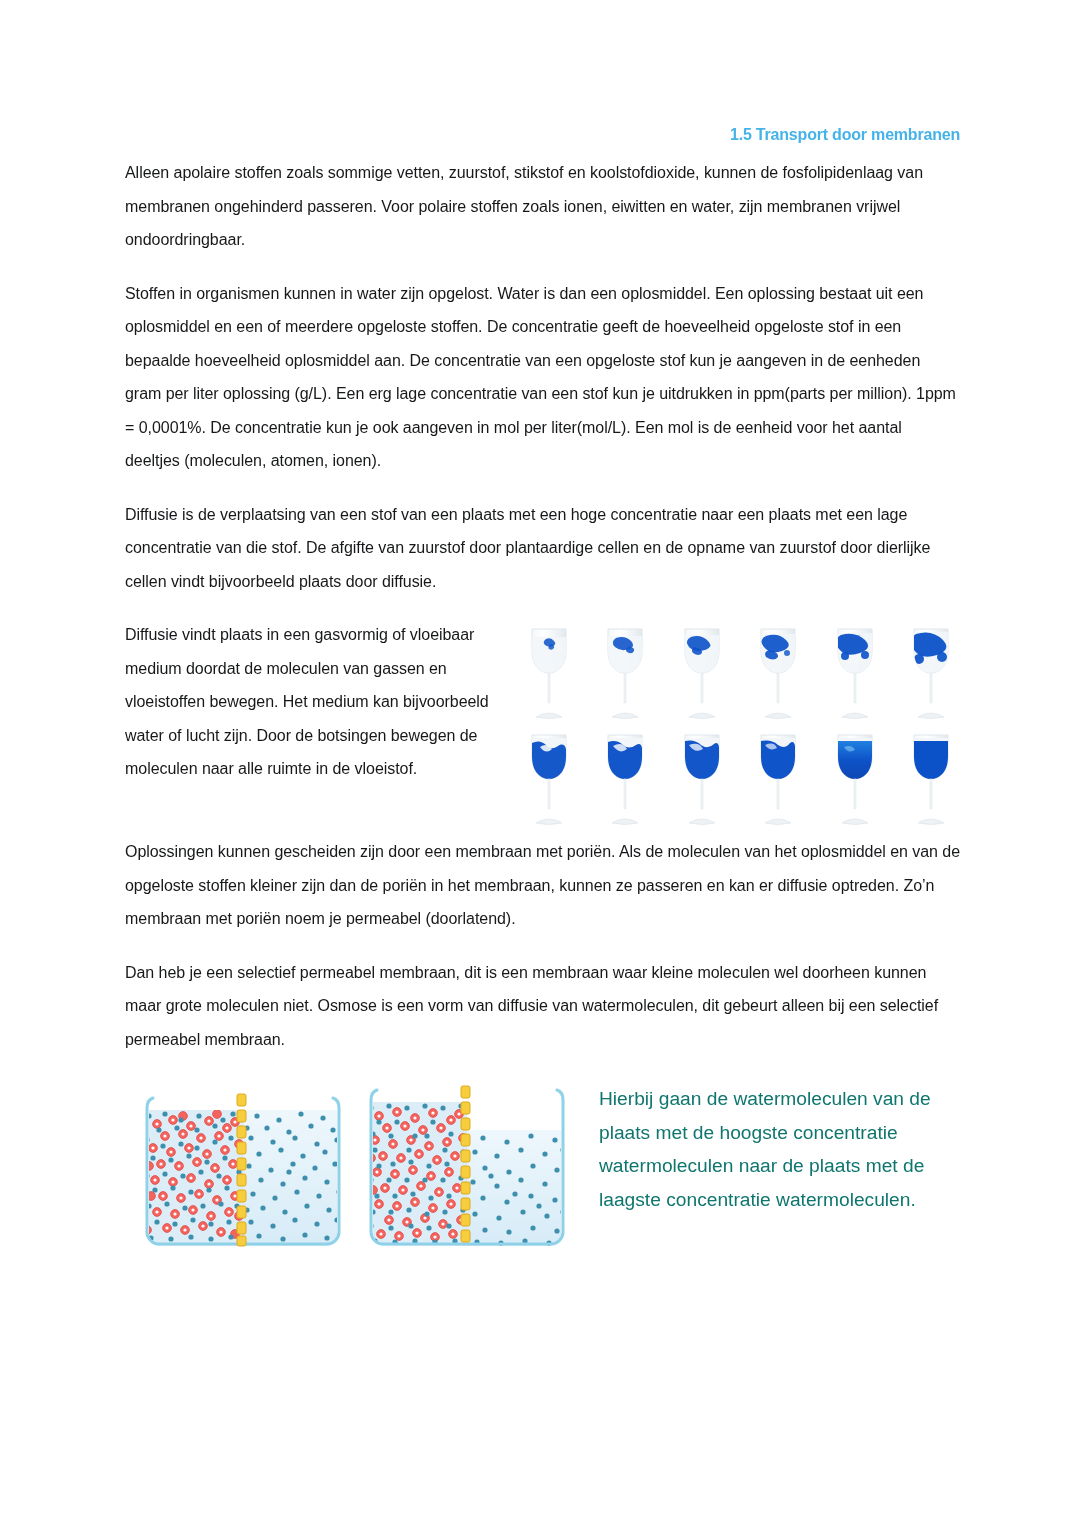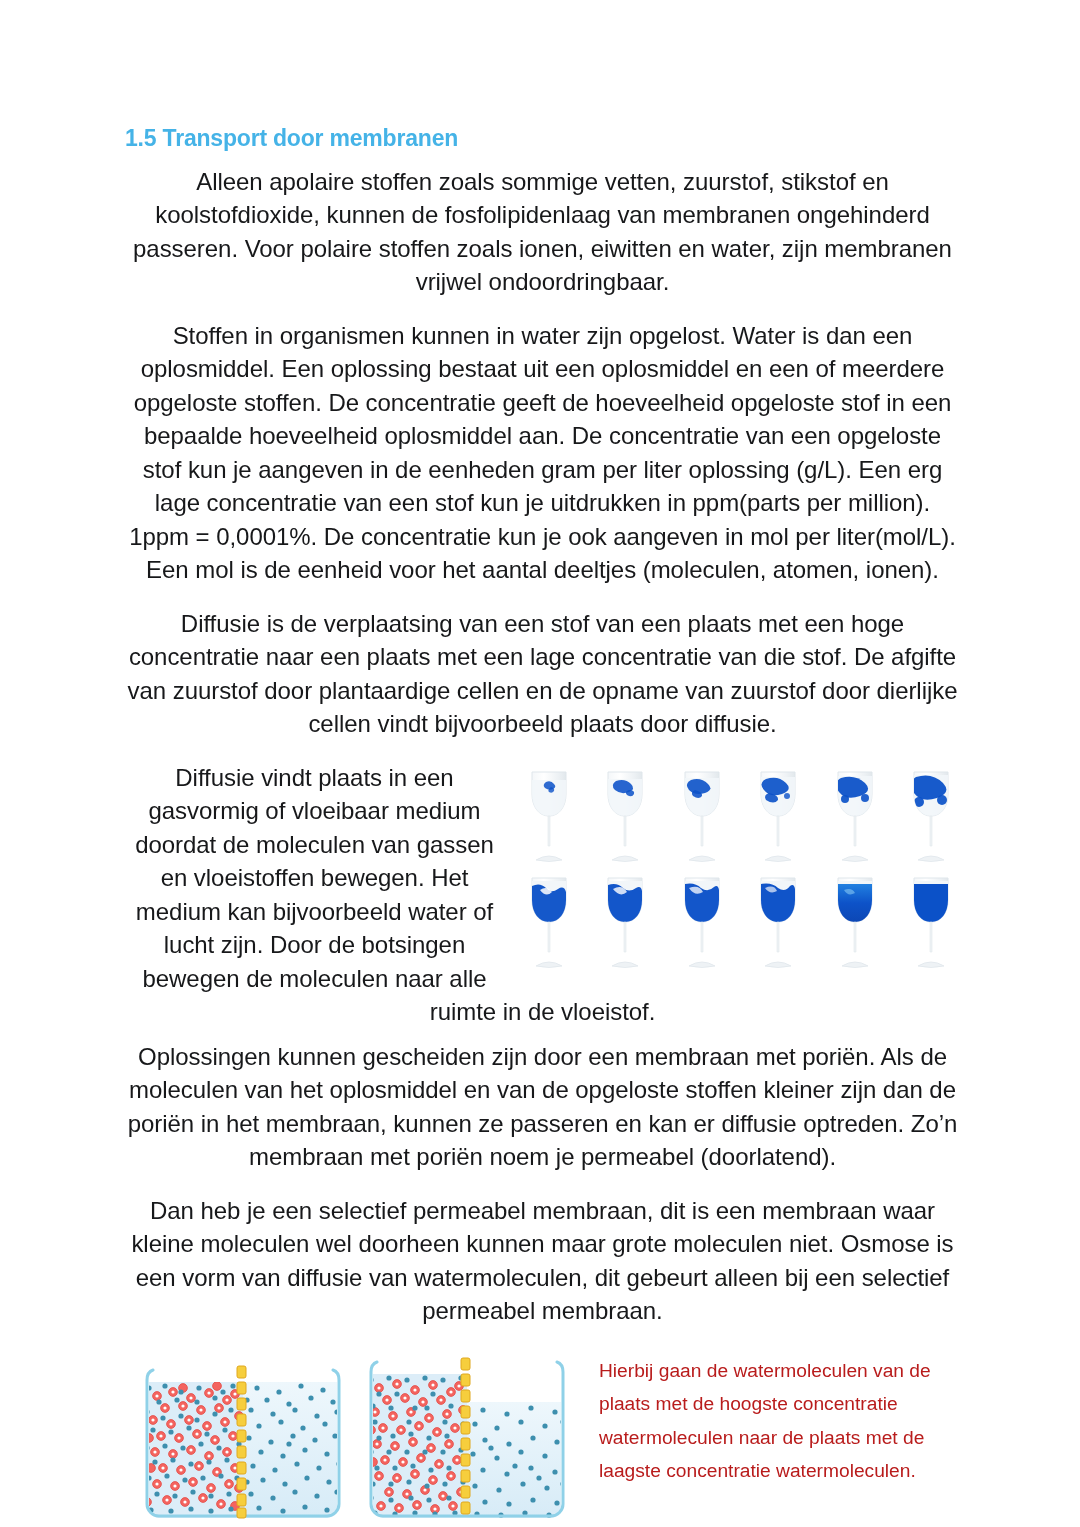--- a/index.html
+++ b/index.html
@@ -25,35 +25,36 @@
     background: #fff;
   }
   .content {
     position: absolute;
     left: 125px;
     top: 125px;
     width: 835px;
   }
 
   h1.section-title {
-    font-size: 23px;
+    font-size: 16px;
     font-weight: 700;
     color: #45b3e7;
     margin: 0 0 12px 0;
     letter-spacing: -0.2px;
     line-height: 1.2;
+    text-align: right;
   }
 
   p.body-par {
-    font-size: 24px;
+    font-size: 16px;
     line-height: 33.5px;
     margin: 0 0 20px 0;
     color: #17181a;
     letter-spacing: -0.05px;
-    text-align: center;
+    text-align: left;
   }
   p.body-par:last-child { margin-bottom: 11px; }
 
   
   .glasses-figure {
     float: right;
     width: 440px;
     margin: 2px 0 6px 16px;
   }
   .glass-row {
@@ -88,21 +89,21 @@
   .beaker-svg { display:block; }
   .osmo-caption {
     margin-left: 28px;
     padding-top: 6px;
     width: 345px;
   }
   .osmo-caption p {
     font-size: 19.2px;
     line-height: 33.5px;
     margin: 0;
-    color: #b91c1c;
+    color: #0f766e;
   }
   .clearfix::after { content:""; display:block; clear:both; }
 </style>
 </head>
 <body>
 
 <div class="page">
   <div class="content">
 
     <h1 class="section-title">1.5 Transport door membranen</h1>

